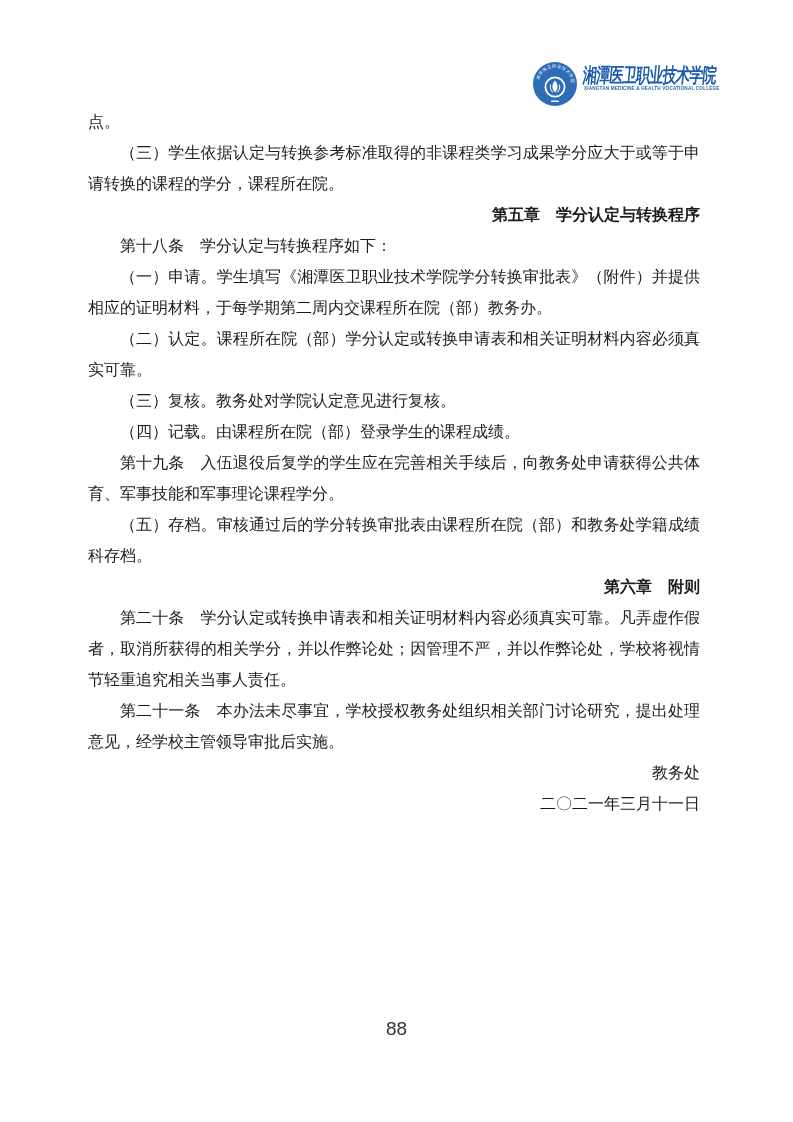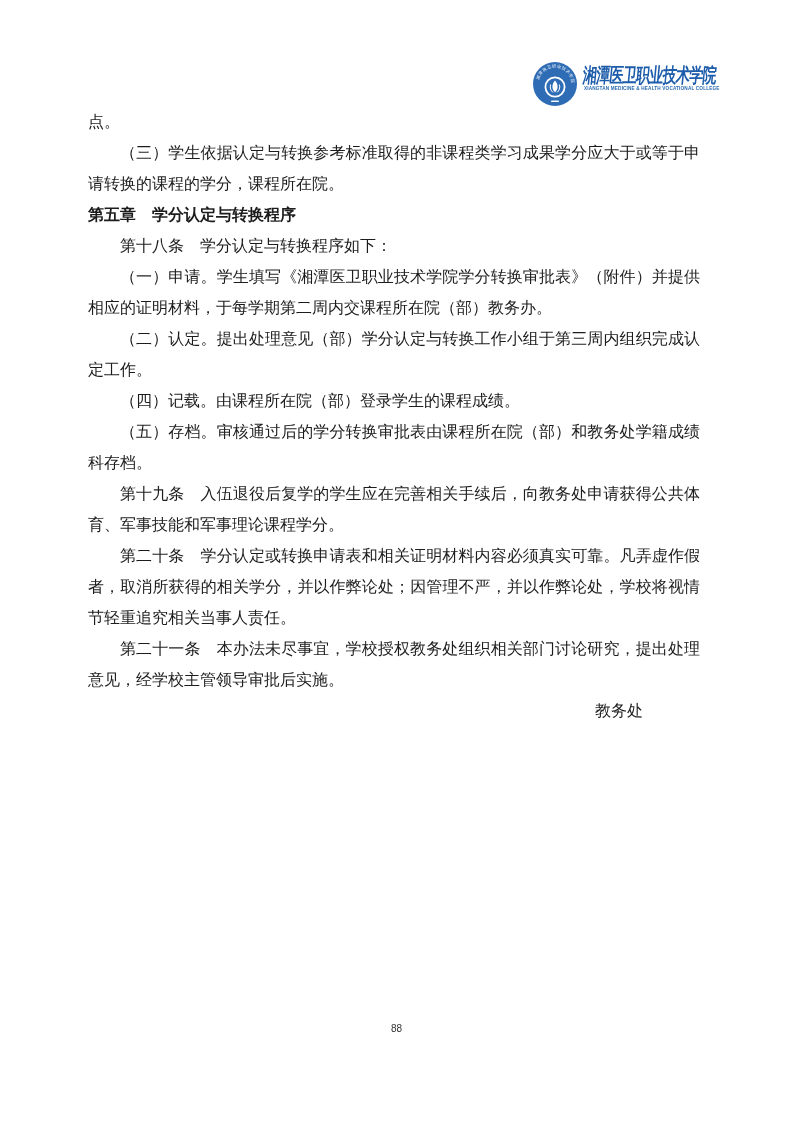--- a/index.html
+++ b/index.html
@@ -25,27 +25,27 @@
   }
   
   .doc {
     position:absolute; left:88px; top:106px; width:612px;
     font-size:16px; line-height:31px; color:#1c1c1c;
     text-align:justify;
   }
   .doc p { margin:0; }
   .para-body { text-indent:2em; }
   .para-cont { text-indent:0; }
-  .chapter-heading { font-weight:bold; text-align:left; text-indent:0; }
-  .signature { margin-left:450px; text-align:center; }
+  .chapter-heading { font-weight:bold; text-align:right; text-indent:0; }
+  .signature { margin-left:450px; text-align:right; }
   .signature div { line-height:31px; }
   
   .pagenum {
     position:absolute; left:0; top:1020px; width:793px; text-align:center;
-    font-size:10px; line-height:18px; color:#333333;
+    font-size:19px; line-height:18px; color:#333333;
     font-family:"Liberation Sans","DejaVu Sans",sans-serif;
   }
 </style>
 </head>
 <body>
 
 <div class="page">
 
   <header class="logo">
     <svg class="emblem" viewBox="0 0 46 46" xmlns="http://www.w3.org/2000/svg">
@@ -67,26 +67,29 @@
       <div class="logo-en">XIANGTAN MEDICINE &amp; HEALTH VOCATIONAL COLLEGE</div>
     </div>
   </header>
 
   <main class="doc">
     <p class="para-cont">点。</p>
     <p class="para-body">（三）学生依据认定与转换参考标准取得的非课程类学习成果学分应大于或等于申请转换的课程的学分，课程所在院。</p>
     <p class="chapter-heading">第五章　学分认定与转换程序</p>
     <p class="para-body">第十八条　学分认定与转换程序如下：</p>
     <p class="para-body">（一）申请。学生填写《湘潭医卫职业技术学院学分转换审批表》（附件）并提供相应的证明材料，于每学期第二周内交课程所在院（部）教务办。</p>
-    <p class="para-body">（二）认定。提出处理意见（部）学分认定与转换工作小组于第三周内组织完成认定工作。</p>
+    <p class="para-body">（二）认定。课程所在院（部）学分认定或转换申请表和相关证明材料内容必须真实可靠。</p>
+    <p class="para-body">（三）复核。教务处对学院认定意见进行复核。</p>
     <p class="para-body">（四）记载。由课程所在院（部）登录学生的课程成绩。</p>
+    <p class="para-body">第十九条　入伍退役后复学的学生应在完善相关手续后，向教务处申请获得公共体育、军事技能和军事理论课程学分。</p>
     <p class="para-body">（五）存档。审核通过后的学分转换审批表由课程所在院（部）和教务处学籍成绩科存档。</p>
-    <p class="para-body">第十九条　入伍退役后复学的学生应在完善相关手续后，向教务处申请获得公共体育、军事技能和军事理论课程学分。</p>
+    <p class="chapter-heading">第六章　附则</p>
     <p class="para-body">第二十条　学分认定或转换申请表和相关证明材料内容必须真实可靠。凡弄虚作假者，取消所获得的相关学分，并以作弊论处；因管理不严，并以作弊论处，学校将视情节轻重追究相关当事人责任。</p>
     <p class="para-body">第二十一条　本办法未尽事宜，学校授权教务处组织相关部门讨论研究，提出处理意见，经学校主管领导审批后实施。</p>
     <div class="signature">
       <div>教务处</div>
+      <div>二〇二一年三月十一日</div>
     </div>
   </main>
 
   <footer class="pagenum">88</footer>
 
 </div>
 
 </body></html>

